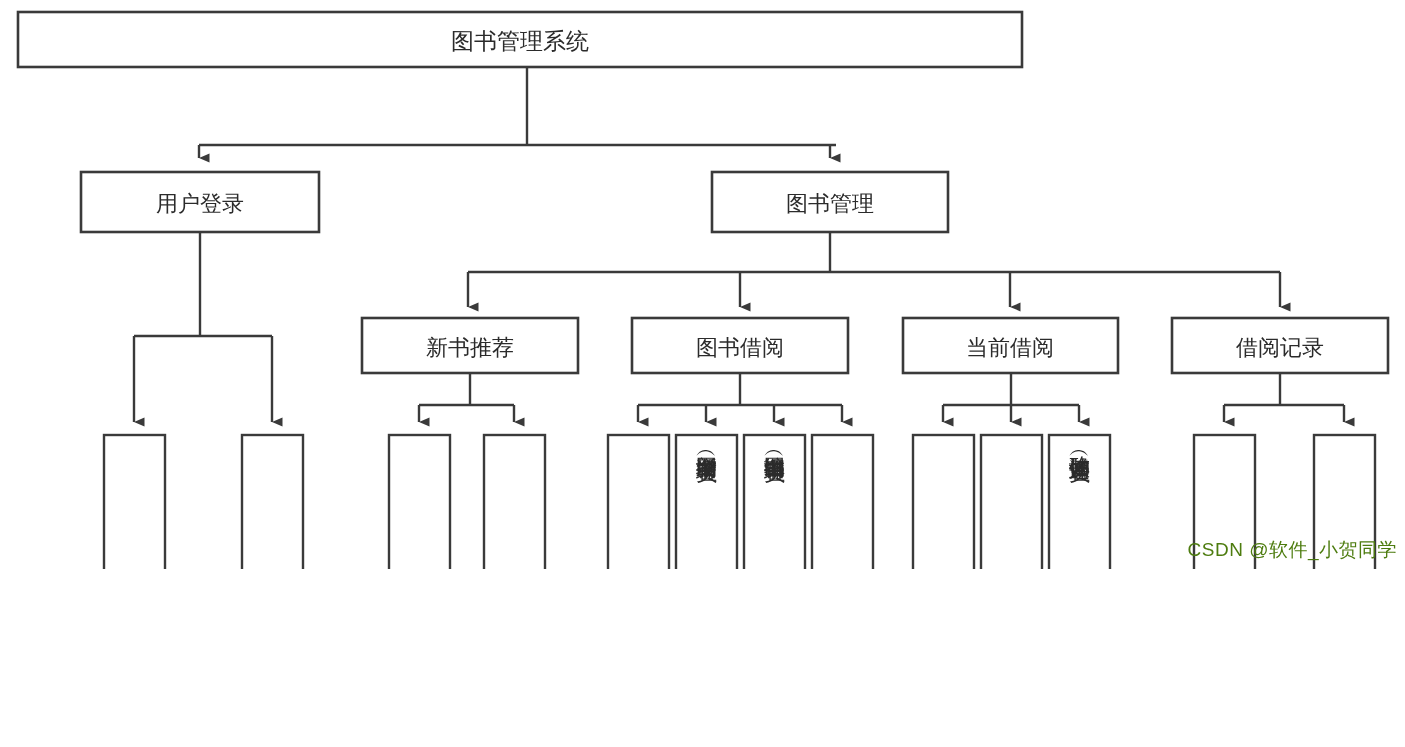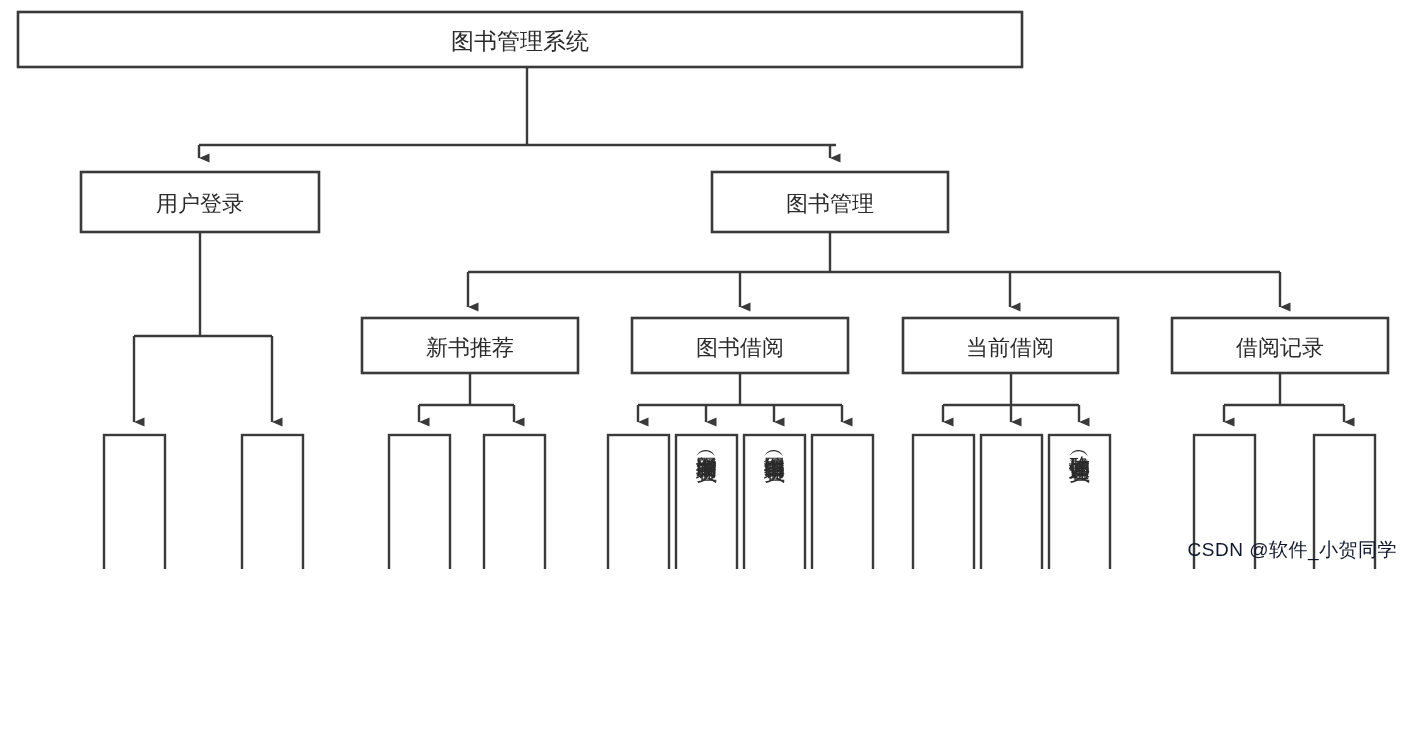--- a/index.html
+++ b/index.html
@@ -66,21 +66,21 @@
     display: flex;
     align-items: center;
     justify-content: center;
   }
   .watermark {
     position: absolute;
     right: 8px;
     bottom: 6px;
     font-family: "Liberation Sans", "DejaVu Sans", sans-serif;
     font-size: 19px;
-    color: #0f172a;
+    color: #4d7c0f;
     letter-spacing: 0.5px;
     white-space: nowrap;
   }
 </style>
 </head>
 <body>
 
 <div id="diagram-root">
 
   <svg class="diagram-canvas" viewBox="0 0 1405 747">

